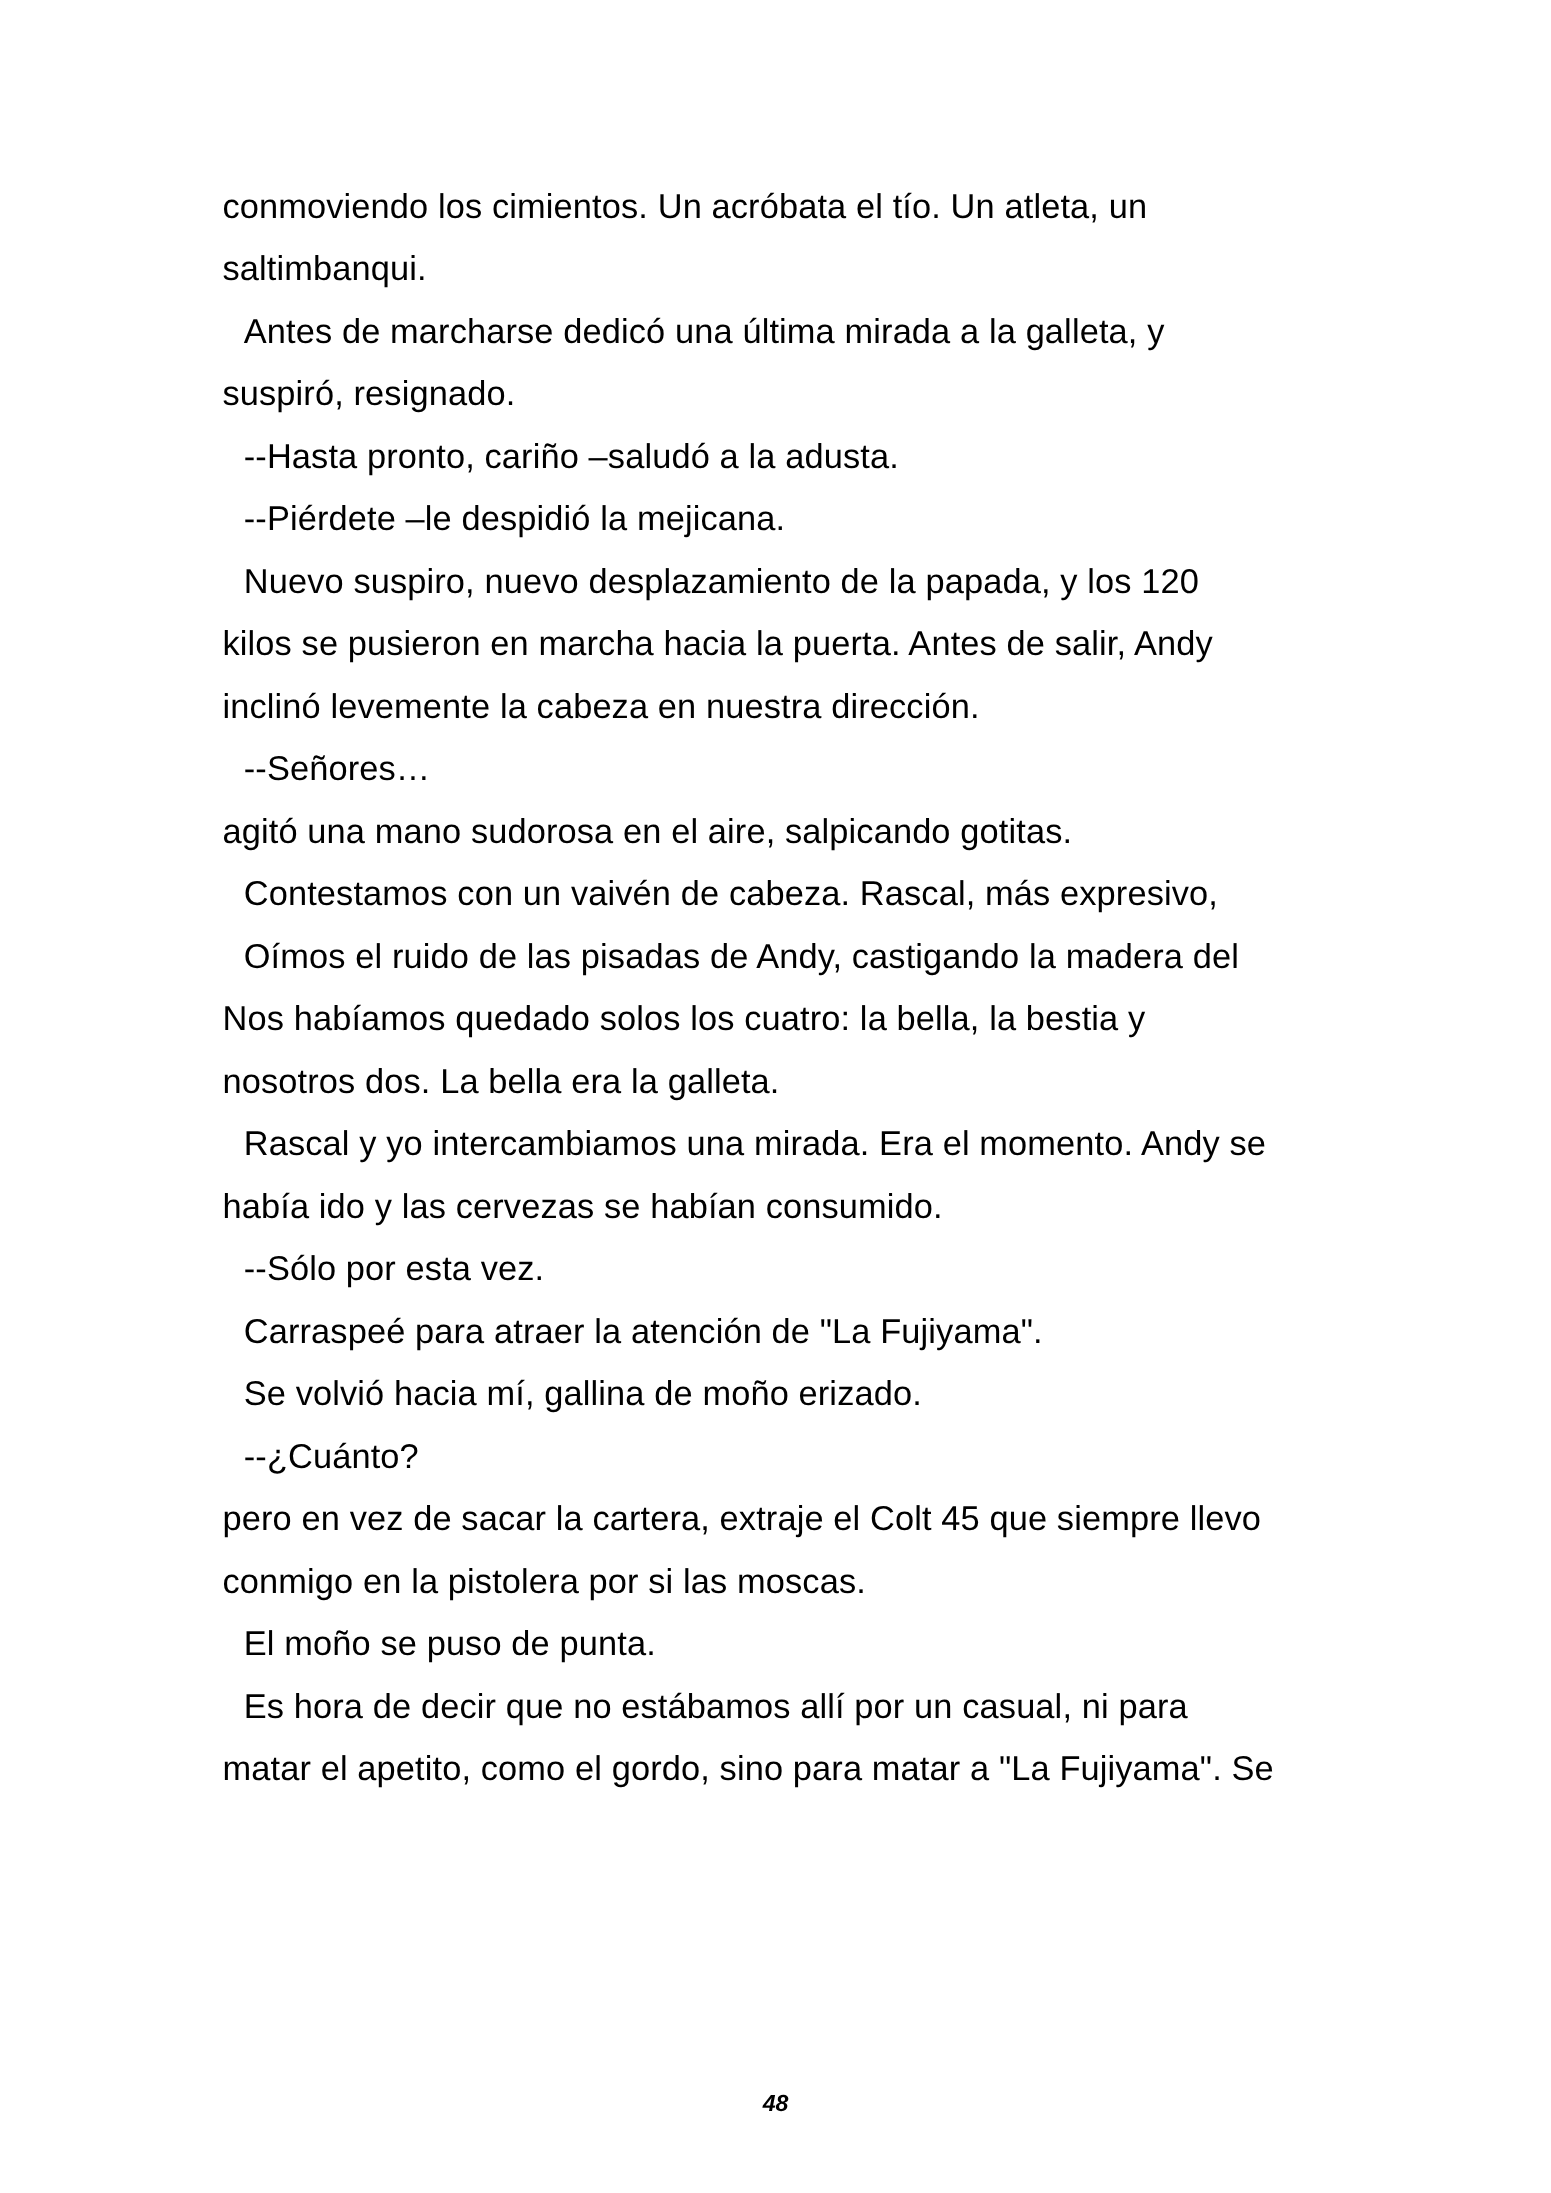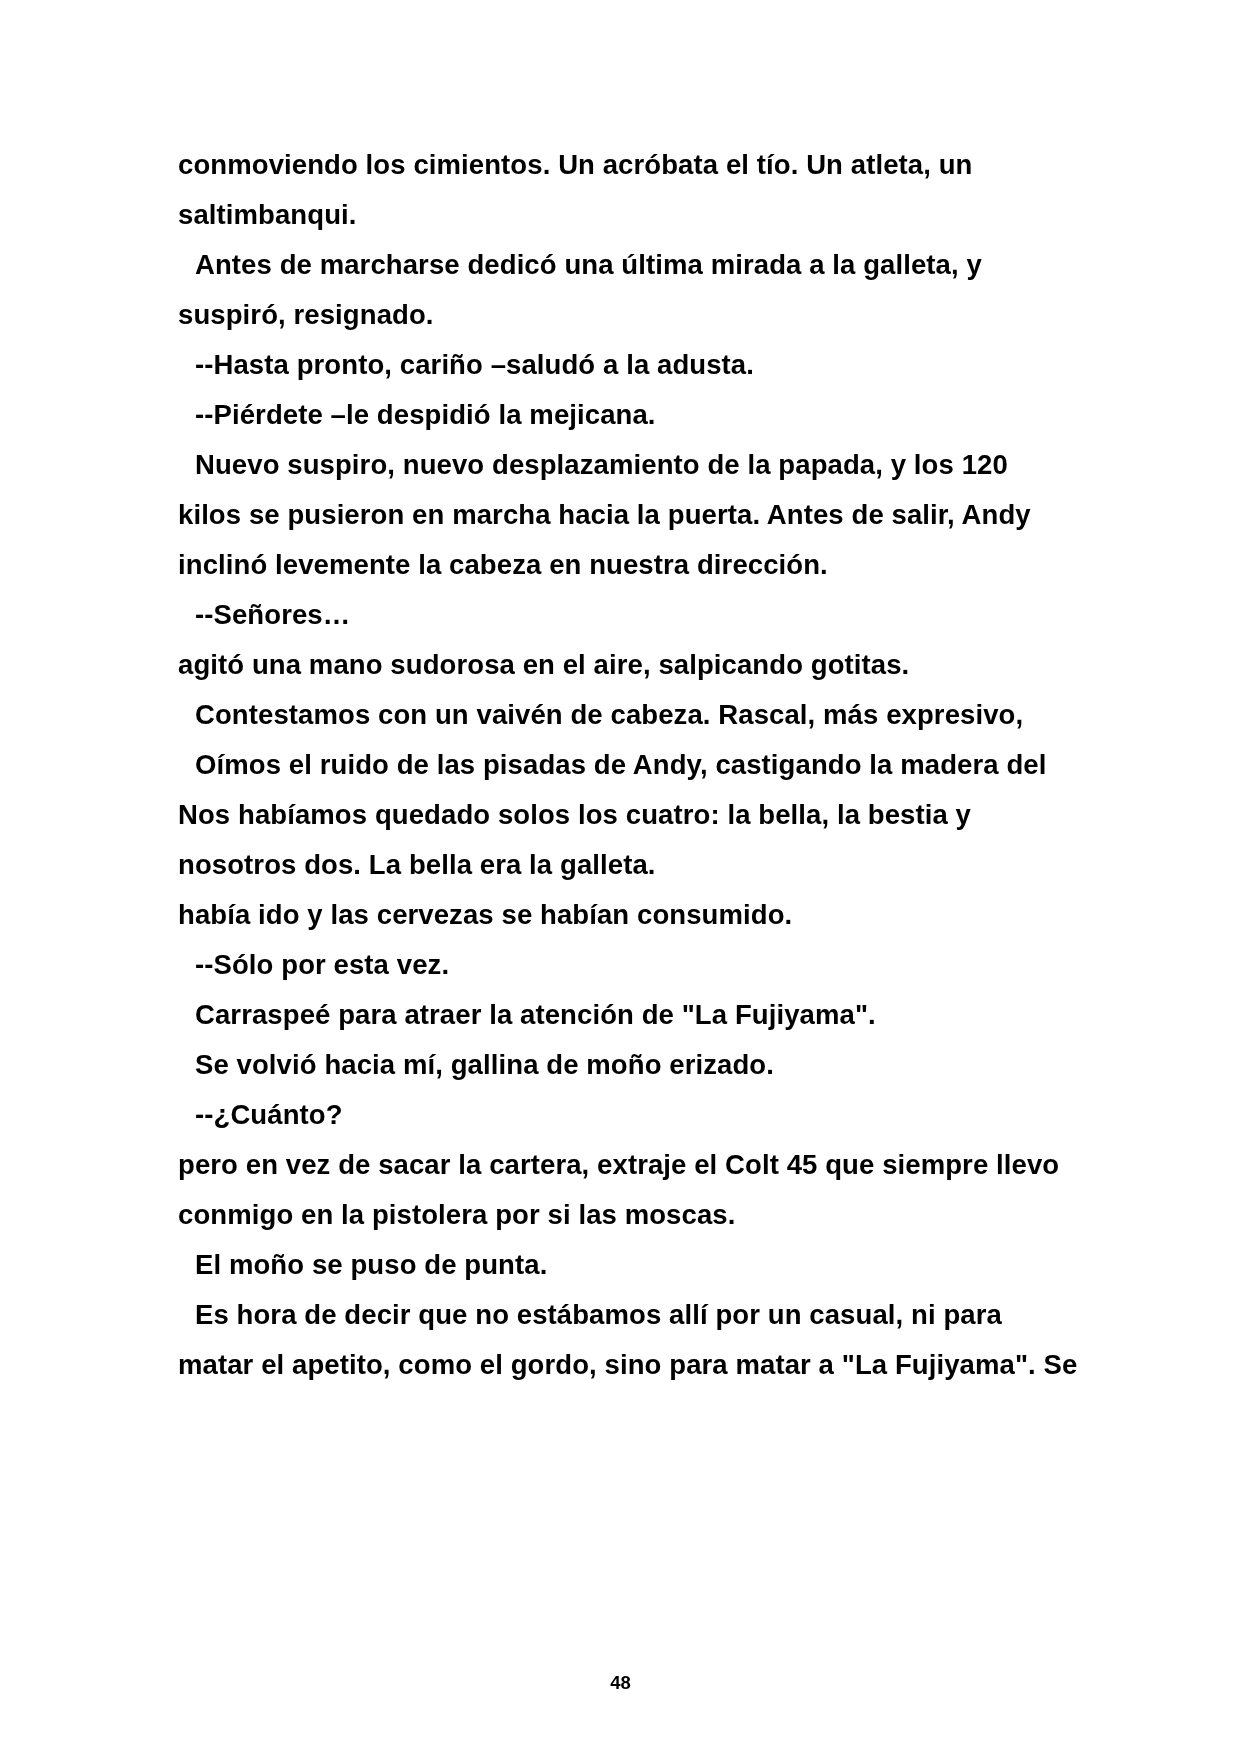--- a/index.html
+++ b/index.html
@@ -13,39 +13,39 @@
     height: 1754px;
     background: #ffffff;
     overflow: hidden;
     font-family: "Liberation Sans", sans-serif;
   }
   .textblock {
     position: absolute;
     left: 178px;
     top: 140px;
     width: 910px;
-    font-weight: bold;
   }
   .line {
     height: 50px;
     line-height: 50px;
     font-size: 27.5px;
     color: #000000;
     white-space: pre;
     letter-spacing: 0.1px;
   }
   .line.indent {
     padding-left: 17px;
   }
   .pagenum {
     position: absolute;
     top: 1672px;
     left: 0;
     width: 1241px;
     text-align: center;
+    font-style: italic;
     font-weight: bold;
     font-size: 18.5px;
     color: #000000;
   }
 </style>
 </head>
 <body>
 
 <div class="page">
   <div class="textblock" id="textblock">
@@ -57,20 +57,21 @@
       <div class="line indent">--Piérdete –le despidió la mejicana.</div>
       <div class="line indent">Nuevo suspiro, nuevo desplazamiento de la papada, y los 120</div>
       <div class="line">kilos se pusieron en marcha hacia la puerta. Antes de salir, Andy</div>
       <div class="line">inclinó levemente la cabeza en nuestra dirección.</div>
       <div class="line indent">--Señores…</div>
       <div class="line">agitó una mano sudorosa en el aire, salpicando gotitas.</div>
       <div class="line indent">Contestamos con un vaivén de cabeza. Rascal, más expresivo,</div>
       <div class="line indent">Oímos el ruido de las pisadas de Andy, castigando la madera del</div>
       <div class="line">Nos habíamos quedado solos los cuatro: la bella, la bestia y</div>
       <div class="line">nosotros dos. La bella era la galleta.</div>
+      <div class="line indent">Rascal y yo intercambiamos una mirada. Era el momento. Andy se</div>
       <div class="line">había ido y las cervezas se habían consumido.</div>
       <div class="line indent">--Sólo por esta vez.</div>
       <div class="line indent">Carraspeé para atraer la atención de "La Fujiyama".</div>
       <div class="line indent">Se volvió hacia mí, gallina de moño erizado.</div>
       <div class="line indent">--¿Cuánto?</div>
       <div class="line">pero en vez de sacar la cartera, extraje el Colt 45 que siempre llevo</div>
       <div class="line">conmigo en la pistolera por si las moscas.</div>
       <div class="line indent">El moño se puso de punta.</div>
       <div class="line indent">Es hora de decir que no estábamos allí por un casual, ni para</div>
       <div class="line">matar el apetito, como el gordo, sino para matar a "La Fujiyama". Se</div>

